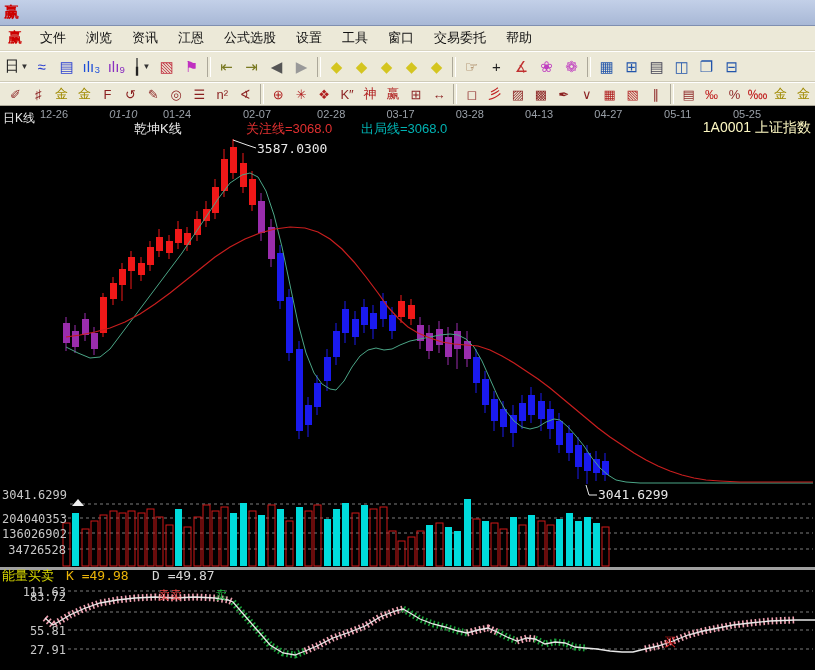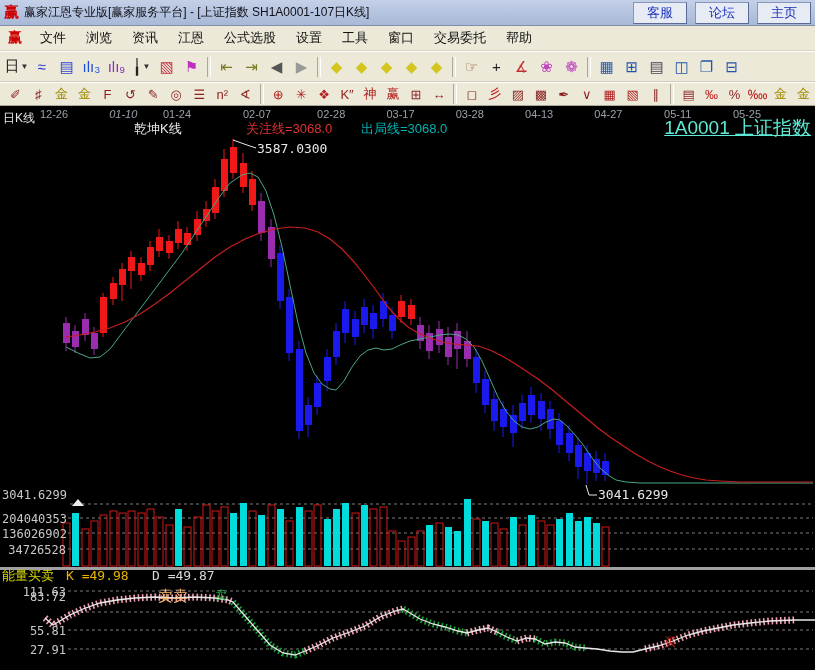--- a/index.html
+++ b/index.html
@@ -29,26 +29,20 @@
   .num{font-family:"DejaVu Sans Mono",monospace;}
   .dt{position:absolute;width:44px;text-align:center;font-size:11px;color:#9aa0a8;top:2px;}
   .rlab{position:absolute;text-align:right;width:64px;left:2px;font-size:12px;color:#c8c8c8;
     font-family:"DejaVu Sans Mono",monospace;letter-spacing:0px;}
 </style>
 </head>
 <body>
 
 <div class="titlebar">
   <span class="logo">赢</span>
-  <span class="wtitle">赢家江恩专业版[赢家服务平台] - [上证指数  SH1A0001-107日K线]</span>
-  <span class="tb-btns">
-      <span class="tb-btn">客服</span>
-      <span class="tb-btn">论坛</span>
-      <span class="tb-btn">主页</span>
-    </span>
 </div>
 
 <div class="menubar">
   <span class="mlogo">赢</span>
 <span class="mi">文件</span>
     <span class="mi">浏览</span>
     <span class="mi">资讯</span>
     <span class="mi">江恩</span>
     <span class="mi">公式选股</span>
     <span class="mi">设置</span>
@@ -349,21 +343,21 @@
       <span class="dt" style="left: 586.4px;">04-27</span>
       <span class="dt" style="left: 655.7px;">05-11</span>
       <span class="dt" style="left: 725px;">05-25</span>
     </div>
 
   <div class="lab" style="left:3px;top:6px;font-size:12px;color:#e8e8e8;">日K线</div>
 
   <div class="lab" style="left:134px;top:16px;font-size:13px;color:#e8e8e8;">乾坤K线</div>
   <div class="lab" style="left:246px;top:16px;font-size:13px;color:#e03030;">关注线=3068.0</div>
   <div class="lab" style="left:361px;top:16px;font-size:13px;color:#00b2b2;">出局线=3068.0</div>
-  <div class="lab" style="right:4px;top:15px;font-size:19px;color:#5eead4;text-decoration:underline;">1A0001  上证指数</div>
+  <div class="lab" style="right:4px;top:15px;font-size:14px;color:#fef9c3;">1A0001  上证指数</div>
 
   <div class="lab num" style="left:257px;top:36px;font-size:13px;color:#e8e8e8;text-align:center;">3587.0300</div>
   <div class="lab num" style="left:598px;top:382px;font-size:13px;color:#e8e8e8;">3041.6299</div>
   <div class="rlab" style="top:382px;">3041.6299</div>
 
   <div id="vlabels">
       <span class="rlab" style="top: 406px;">204040353</span>
       <span class="rlab" style="top: 421px;">136026902</span>
       <span class="rlab" style="top: 437px;">34726528</span>
     </div>
@@ -372,17 +366,17 @@
   <div class="lab num" style="left:66px;top:463px;font-size:13px;color:#eab308;">K =49.98</div>
   <div class="lab num" style="left:152px;top:463px;font-size:13px;color:#d8d8d8;">D =49.87</div>
 
   <div id="kdlabels">
       <span class="rlab" style="top: 479px;">111.63</span>
       <span class="rlab" style="top: 484px;">83.72</span>
       <span class="rlab" style="top: 518px;">55.81</span>
       <span class="rlab" style="top: 537px;">27.91</span>
     </div>
   <div id="signals">
-      <span class="lab" style="left: 158px; top: 483px; color: #fdba74; font-size: 15px;">卖卖</span>
+      <span class="lab" style="left: 158px; top: 483px; color: #ef4444; font-size: 12px;">卖卖</span>
       <span class="lab" style="left: 215px; top: 483px; color: rgb(34, 187, 68); font-size: 12px;">卖</span>
       <span class="lab" style="left: 664px; top: 530px; color: rgb(221, 34, 34); font-size: 12px;">买</span>
     </div>
 </div>
 
 </body></html>

